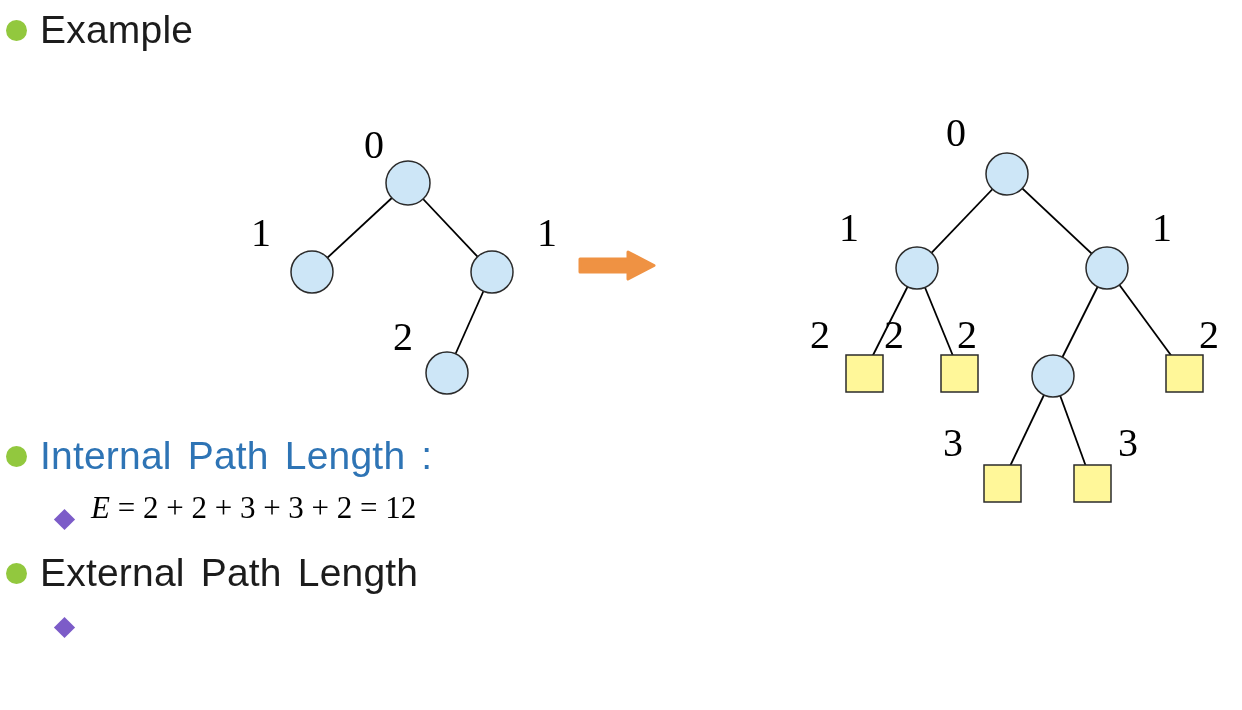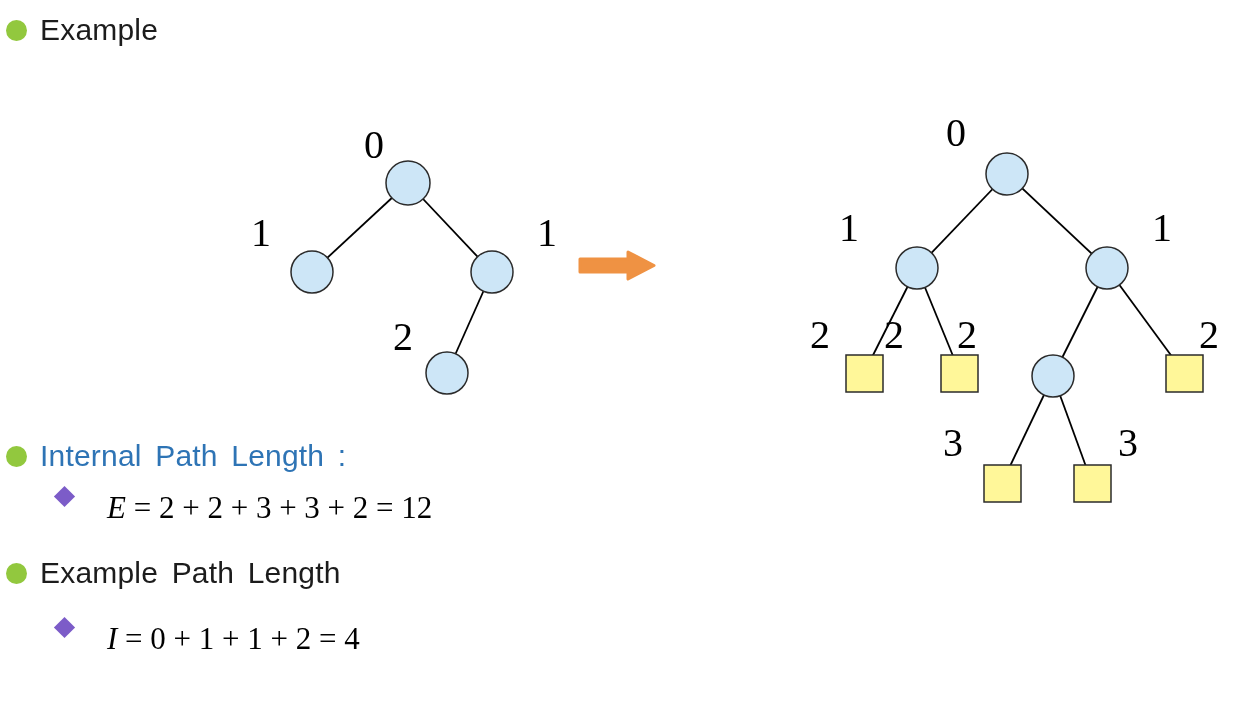--- a/index.html
+++ b/index.html
@@ -26,33 +26,32 @@
     align-items: center;
   }
   .bullet-dot {
     width: 21px; height: 21px;
     border-radius: 50%;
     background: var(--bullet-green, #92C83E);
     margin-right: 13px;
     flex: 0 0 auto;
   }
   .lvl1-text {
-    font-size: 30px;
+    font-size: 39px;
     line-height: 48px;
     color: #1c1c1c;
     word-spacing: 5px;
     letter-spacing: 0.2px;
     white-space: pre;
   }
   .lvl1-text.blue { color: var(--heading-blue, #2E74B5); }
   .sub-line {
     position: absolute;
     display: flex;
-    align-items: flex-start;
-    gap: 16px;
+    align-items: flex-end;
   }
   .diamond {
     width: 15px; height: 15px;
     background: var(--diamond-purple, #7C5CC8);
     transform: rotate(45deg);
     margin: 0 19px 0 5px;
     flex: 0 0 auto;
   }
   .formula {
     font-family: "Liberation Serif", serif;
@@ -157,21 +156,20 @@
     <span class="lvl1-text blue">Internal Path Length :</span>
   </div>
 
   <div class="sub-line" style="top:489px; left:52px;">
     <span class="diamond"></span>
     <span class="formula"><span class="var">E</span><span> = 2 + 2 + 3 + 3 + 2 = 12</span></span>
   </div>
 
   <div class="bullet-line" style="top:549px; left:6px;">
     <span class="bullet-dot"></span>
-    <span class="lvl1-text">Example Path Length</span>
+    <span class="lvl1-text">External Path Length</span>
   </div>
 
   <div class="sub-line" style="top:620px; left:52px;">
     <span class="diamond"></span>
-    <span class="formula"><span class="var">I</span><span> = 0 + 1 + 1 + 2 = 4</span></span>
   </div>
 
 </div>
 
 </body></html>

